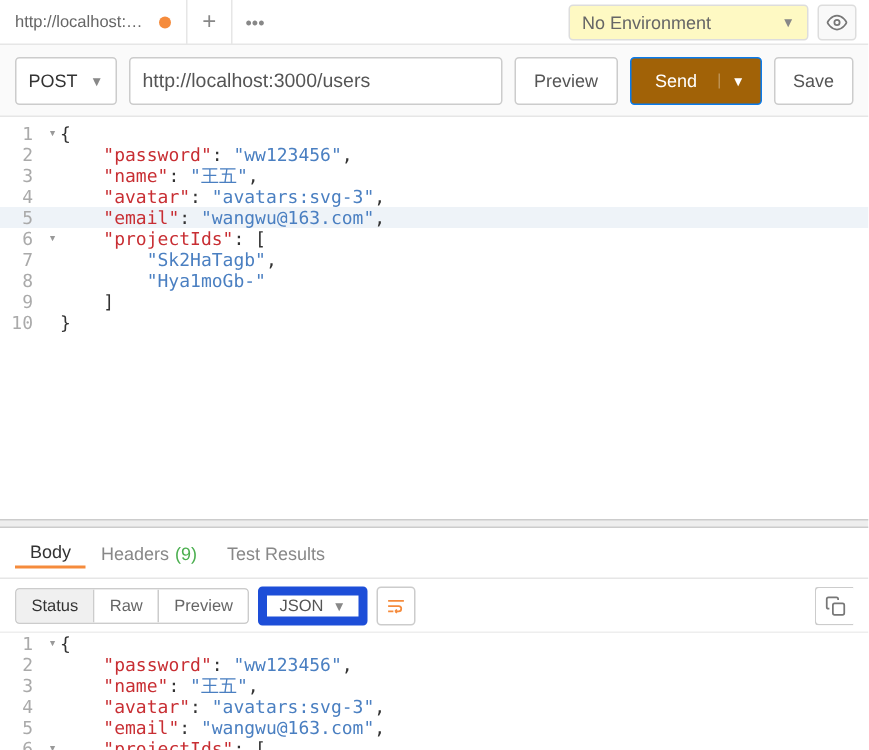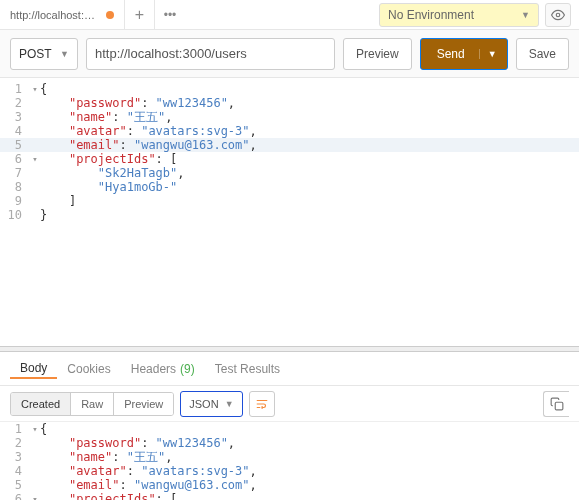--- a/index.html
+++ b/index.html
@@ -37,21 +37,21 @@
 .rtab { padding: 0 10px; height: 21px; display: flex; align-items: center; font-size: 12px; color: #888; cursor: pointer; text-align: right; }
 .rtab.active { color: #333; border-bottom: 2px solid #f58b3c; }
 .rtab .count { color: #4caf50; margin-left: 4px; }
 .resp-status { margin-left: auto; display: flex; gap: 14px; font-size: 11px; color: #888; }
 .resp-status .val { color: #4caf50; }
 .fmt-bar { display: flex; align-items: center; height: 36px; padding: 5px 10px; gap: 6px; border-bottom: 1px solid #eee; }
 .fmt-group { display: flex; border: 1px solid #ccc; border-radius: 3px; overflow: hidden; }
 .fmt-btn { padding: 5px 10px; font-size: 11px; color: #666; background: #fff; cursor: pointer; border-right: 1px solid #ccc; }
 .fmt-btn:last-child { border-right: none; }
 .fmt-btn.active { background: #f0f0f0; color: #333; }
-.lang-select { height: 26px; border: 1px solid #1d4ed8; border-radius: 3px; padding: 0 8px; display: flex; align-items: center; gap: 6px; font-size: 11px; color: #555; cursor: pointer; }
+.lang-select { height: 26px; border: 6px solid #1d4ed8; border-radius: 3px; padding: 0 8px; display: flex; align-items: center; gap: 6px; font-size: 11px; color: #555; cursor: pointer; }
 .wrap-btn { width: 26px; height: 26px; display: flex; align-items: center; justify-content: center; border: 1px solid #ccc; border-radius: 3px; cursor: pointer; color: #f58b3c; }
 .copy-btn { margin-left: auto; width: 26px; height: 26px; display: flex; align-items: center; justify-content: center; border: 1px solid #ccc; border-radius: 3px; cursor: pointer; color: #777; border-right: none; border-top-right-radius: 0; border-bottom-right-radius: 0; }
 .resp-code-wrap { position: relative; }
 .caret-dn { font-size: 9px; color: #888; }
 </style>
 </head>
 <body>
 
 <div class="top-bar">
   <div class="tab">
@@ -139,31 +139,30 @@
       <div class="fold-col"></div>
       <div class="code-txt"><span class="tok-brace">}</span></div>
     </div>
   </div>
 
 <div class="gap"></div>
 <div class="split"></div>
 
 <div class="resp-tabs">
   <div class="rtab active">Body</div>
-  <div class="rtab">Cookies</div>
   <div class="rtab">
     <span>Headers</span>
     <span class="count">(9)</span>
   </div>
   <div class="rtab">Test Results</div>
 </div>
 
 <div class="fmt-bar">
   <div class="fmt-group">
-    <div class="fmt-btn active">Created</div>
+    <div class="fmt-btn active">Status</div>
     <div class="fmt-btn">Raw</div>
     <div class="fmt-btn">Preview</div>
   </div>
   <div class="lang-select">
     <span>JSON</span>
     <span class="caret-dn">▼</span>
   </div>
   <div class="wrap-btn">
     <svg width="14" height="14" viewBox="0 0 24 24" fill="none" stroke="currentColor" stroke-width="2">
         <path d="M3 6h18M3 12h12a3 3 0 110 6h-4m0 0l2-2m-2 2l2 2M3 18h6"></path>

